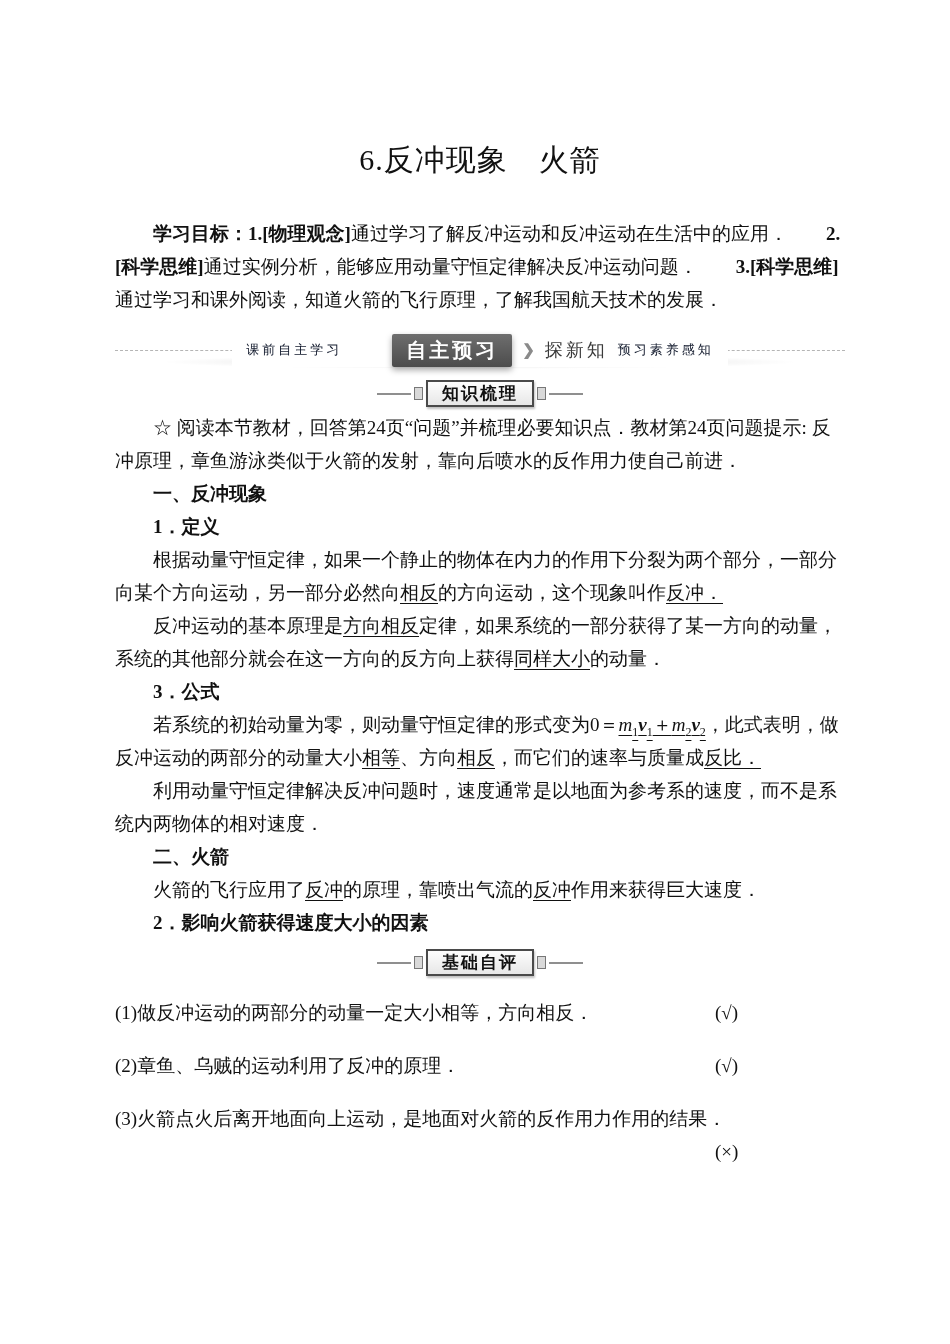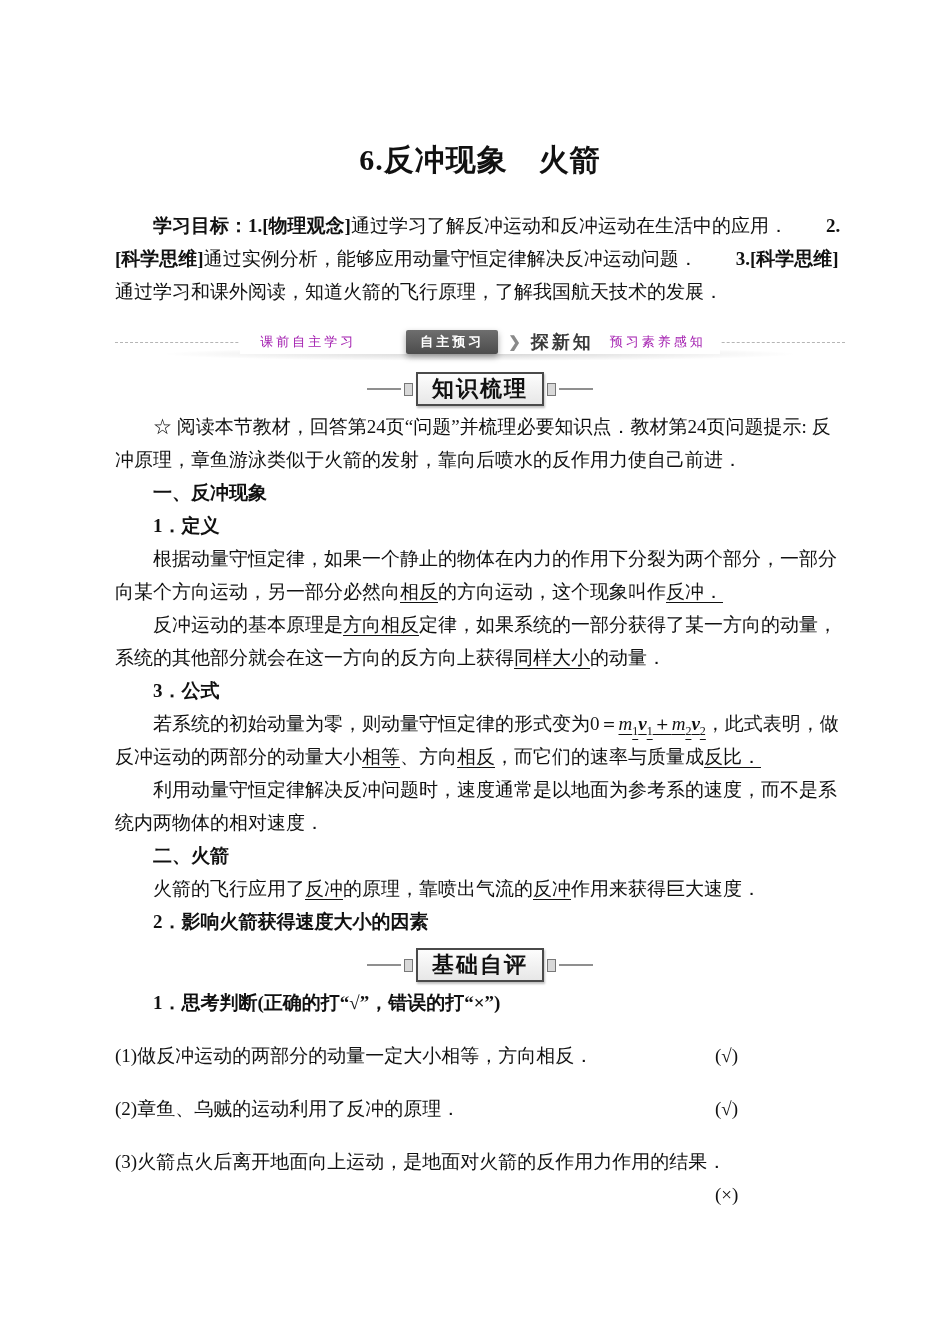--- a/index.html
+++ b/index.html
@@ -5,22 +5,22 @@
   * { margin:0; padding:0; box-sizing:border-box; }
   html,body { background:#fff; }
   body {
     width:950px; height:1344px; overflow:hidden;
     font-family:"Liberation Serif","DejaVu Serif",serif;
     color:#111;
   }
   .page { padding:140px 105px 40px 115px; }
 
   .doc-title {
-    text-align:center; font-size:30px; font-weight:bold;
-    letter-spacing:1px; margin-bottom:28px; text-indent:0;
+    text-align:center; font-size:30px; font-weight:normal;
+    letter-spacing:1px; margin-bottom:36px; text-indent:0;
   }
 
   .para, .heading, .check-row, .answer-line {
     font-size:19px; line-height:33px;
   }
   .para, .heading { text-indent:2em; }
   .heading { font-weight:bold; }
 
   .b { font-weight:bold; }
   .i { font-style:italic; }
@@ -40,40 +40,40 @@
   .banner::after {
     content:""; position:absolute; left:6%; right:6%; top:62%; height:14px;
     background:radial-gradient(ellipse at center, rgba(0,0,0,0.16) 0%, rgba(0,0,0,0) 70%);
   }
   .banner-content {
     position:relative; z-index:1; background:#fff; padding:0 14px;
     display:flex; align-items:center; gap:10px;
   }
   .banner-side {
     font-family:"Liberation Sans","DejaVu Sans",sans-serif;
-    font-size:13px; color:#a21caf; letter-spacing:3px;margin-left:6px;
+    font-size:13px; color:#0f172a; letter-spacing:3px;
   }
   .banner-badge {
     background:linear-gradient(#6e6e6e,#4c4c4c); color:#fff;
-    font-size:13px; font-weight:bold; padding:3px 14px;
+    font-size:20px; font-weight:bold; padding:3px 14px;
     letter-spacing:3px; border-radius:2px;
     box-shadow:0 3px 6px rgba(0,0,0,.35);
     margin-left:40px;
   }
   .banner-chevron { color:#8a8a8a; font-size:15px; font-weight:bold; }
-  .banner-main { font-size:18px; font-weight:bold; color:#3a3a3a; letter-spacing:3px; }
+  .banner-main { font-size:18px; font-weight:normal; color:#3a3a3a; letter-spacing:3px; }
 
   
   .marker { display:flex; align-items:center; justify-content:center; margin:10px 0 4px; }
   .m-line { width:34px; height:2px; background:#8f8f8f; }
   .m-cap { width:9px; height:13px; border:1px solid #777; background:#d9d9d9; margin:0 3px; }
   .m-box {
     border:2px solid #4a4a4a;
     background:linear-gradient(#fdfdfd,#e7e7e7);
-    font-size:22px; font-weight:bold; padding:0 14px;
+    font-size:17px; font-weight:bold; padding:0 14px;
     letter-spacing:2px; box-shadow:1px 2px 2px rgba(0,0,0,.25);
   }
 
   
   .check-row { position:relative;margin-top:20px; }
   .check-answer { position:absolute; left:600px; top:0; }
   .answer-line { position:relative; height:33px; }
   .answer-line .check-answer { left:600px; }
 </style>
 </head>
@@ -114,21 +114,20 @@
       <p class="heading"><span class="b">二、火箭</span></p>
       <p class="para"><span>火箭的飞行应用了</span><span class="u">反冲</span><span>的原理，靠喷出气流的</span><span class="u">反冲</span><span>作用来获得巨大速度．</span></p>
       <p class="heading"><span class="b">2．影响火箭获得速度大小的因素</span></p>
       <div class="marker">
         <span class="m-line"></span>
         <span class="m-cap"></span>
         <span class="m-box">基础自评</span>
         <span class="m-cap"></span>
         <span class="m-line"></span>
       </div>
-      <p class="heading"><span class="b">1．思考判断</span><span class="b">(正确的打“√”，错误的打“×”)</span></p>
       <div class="check-row"><span class="check-text">(1)做反冲运动的两部分的动量一定大小相等，方向相反．</span><span class="check-answer">(√)</span></div>
       <div class="check-row"><span class="check-text">(2)章鱼、乌贼的运动利用了反冲的原理．</span><span class="check-answer">(√)</span></div>
       <div class="check-row"><span class="check-text">(3)火箭点火后离开地面向上运动，是地面对火箭的反作用力作用的结果．</span></div>
       <div class="answer-line">
         <span class="check-answer">(×)</span>
       </div>
     </div>
 
 </div>
 

